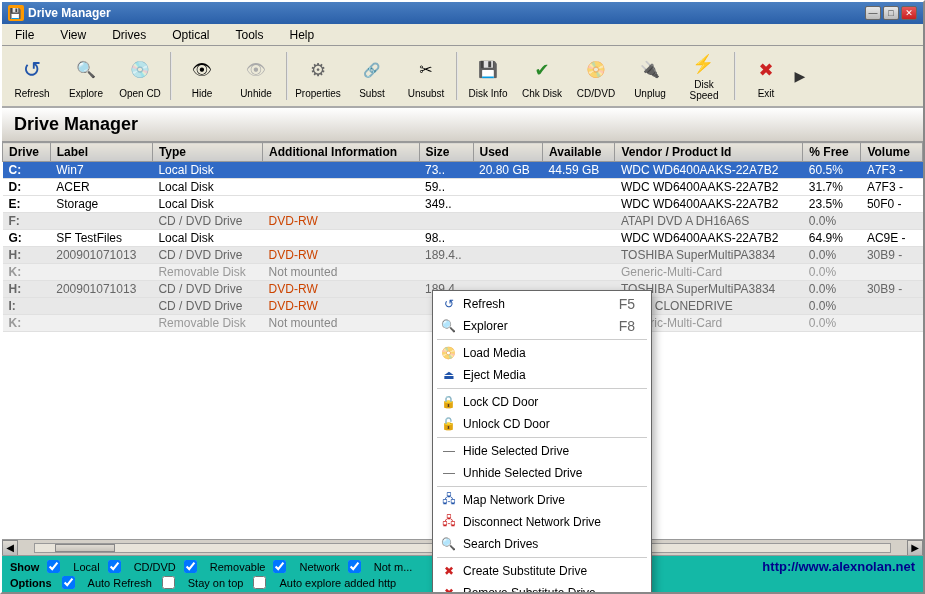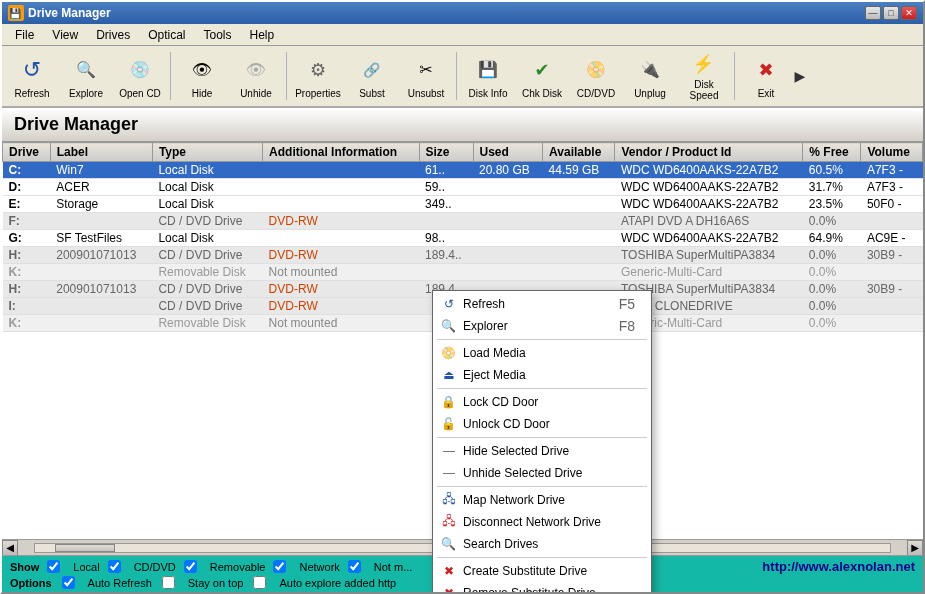--- a/index.html
+++ b/index.html
@@ -74,20 +74,21 @@
     .title-btn.close { background: linear-gradient(to bottom, #e85858, #c82020); color: white; }
 
     
     .menu-bar {
       background: #ece9d8;
       border-bottom: 1px solid #999;
       display: flex;
       align-items: center;
       padding: 2px 4px;
       height: 22px;
+      gap: 8px;
     }
     .menu-item {
       padding: 2px 8px;
       cursor: pointer;
       font-size: 12px;
       color: #000;
       border: 1px solid transparent;
     }
 
     
@@ -424,21 +425,21 @@
             <th>% Free</th>
             <th>Volume</th>
           </tr>
         </thead>
         <tbody id="drive-table-body">
         <tr class="row-selected">
               <td style="font-weight: bold;">C:</td>
               <td>Win7</td>
               <td>Local Disk</td>
               <td></td>
-              <td>61..</td>
+              <td>73..</td>
               <td>20.80 GB</td>
               <td>44.59 GB</td>
               <td>WDC WD6400AAKS-22A7B2</td>
               <td>60.5%</td>
               <td>A7F3 -</td>
             </tr>
             <tr>
               <td style="font-weight: bold;">D:</td>
               <td>ACER</td>
               <td>Local Disk</td>

